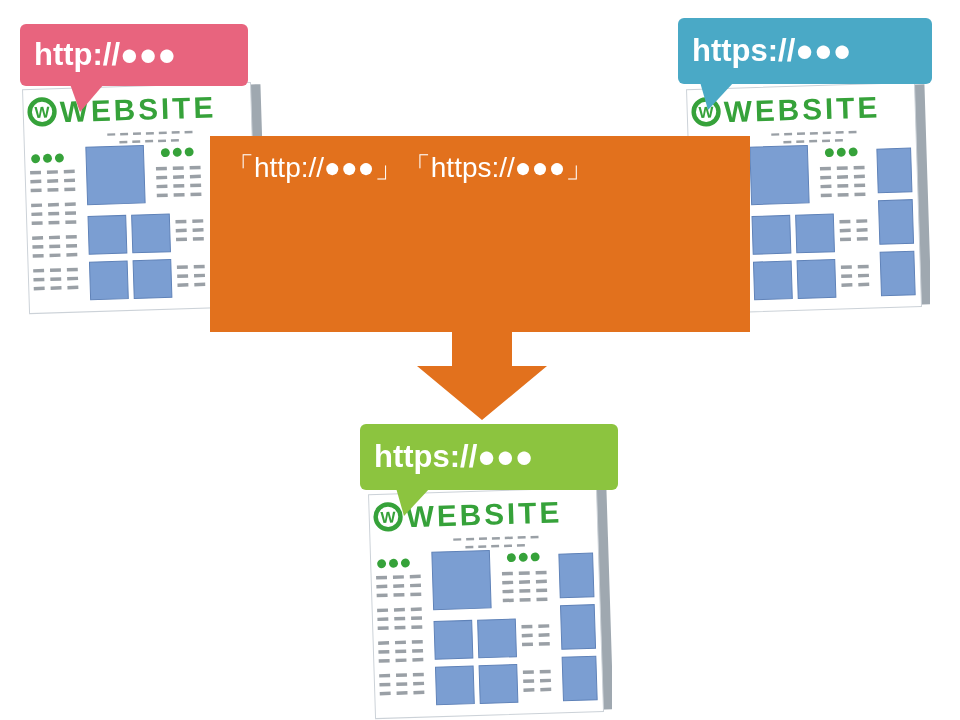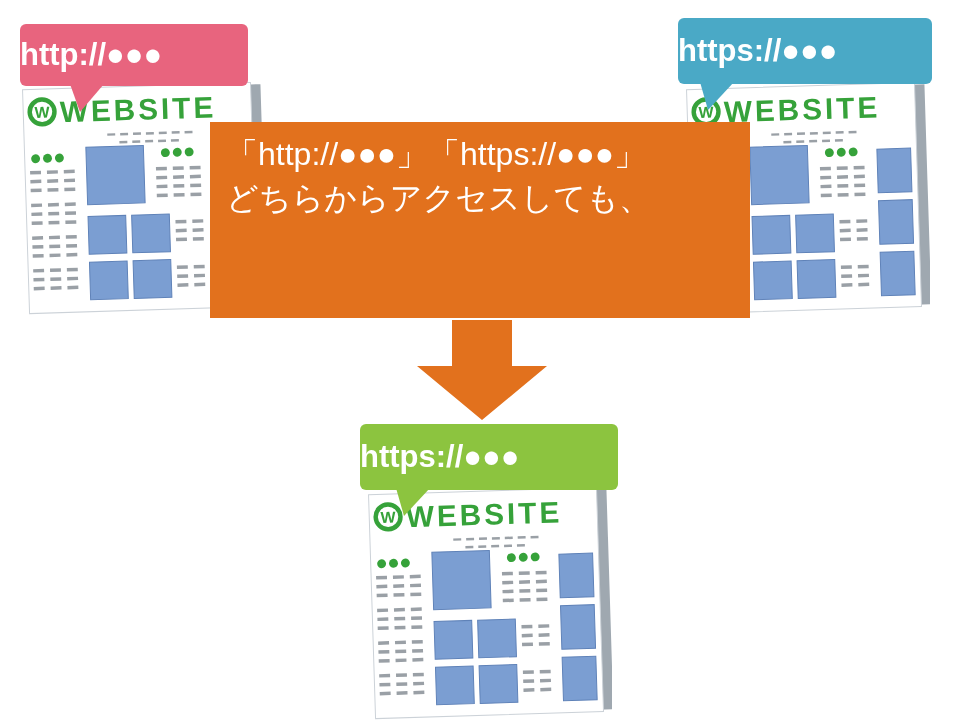--- a/index.html
+++ b/index.html
@@ -34,47 +34,47 @@
   
   .bubble {
     position: absolute;
     z-index: 3;
     display: flex;
     align-items: center;
     border-radius: 6px;
     color: #ffffff;
     font-weight: bold;
     font-size: 31px;
-    padding: 0 0;
+    padding: 0 14px;
   }
   .bubble-pink  { left: 20px;  top: 24px;  width: 228px; height: 62px; background: var(--http-bubble, #e8647e); }
   .bubble-teal  { left: 678px; top: 18px;  width: 254px; height: 66px; background: var(--https-bubble, #4aa9c6); }
   .bubble-green { left: 360px; top: 424px; width: 258px; height: 66px; background: var(--result-bubble, #8cc43f); z-index: 5; }
 
   .tail {
     position: absolute;
     top: 100%;
     margin-top: -2px;
     width: 0; height: 0;
     border-style: solid;
     border-color: transparent;
   }
   .bubble-pink  .tail { left: 50px; border-width: 28px 24px 0 10px; border-top-color: var(--http-bubble, #e8647e); }
   .bubble-teal  .tail { left: 22px; border-width: 28px 26px 0 8px;  border-top-color: var(--https-bubble, #4aa9c6); }
   .bubble-green .tail { left: 36px; border-width: 28px 26px 0 8px;  border-top-color: var(--result-bubble, #8cc43f); }
 
   
   .explain {
     position: absolute;
-    left: 210px; top: 122px;
+    left: 210px; top: 136px;
     width: 540px; height: 196px;
     background: var(--accent-orange, #e2711d);
     z-index: 4;
     color: #ffffff;
-    font-size: 32px;
+    font-size: 28px;
     line-height: 44px;
     padding: 10px 16px;
   }
   .exp-line { min-height: 44px; white-space: nowrap; }
 
   
   .arrow { position: absolute; left: 417px; top: 320px; z-index: 4; }
   .arrow polygon { fill: var(--accent-orange, #e2711d); }
 </style>
 </head>
@@ -158,21 +158,20 @@
     <div class="tail"></div>
   </div>
 
   <div class="bubble bubble-green">
     <span>https://●●●</span>
     <div class="tail"></div>
   </div>
 
   <div class="explain">
     <div class="exp-line">「http://●●●」「https://●●●」</div>
-    <div class="exp-line">どちらからアクセスしても、</div>
     <div class="exp-line"></div>
   </div>
 
   <svg class="arrow" width="130" height="100" viewBox="0 0 130 100">
     <polygon points="35,0 95,0 95,46 130,46 65,100 0,46 35,46"></polygon>
   </svg>
 
 </div>
 
 </body></html>

